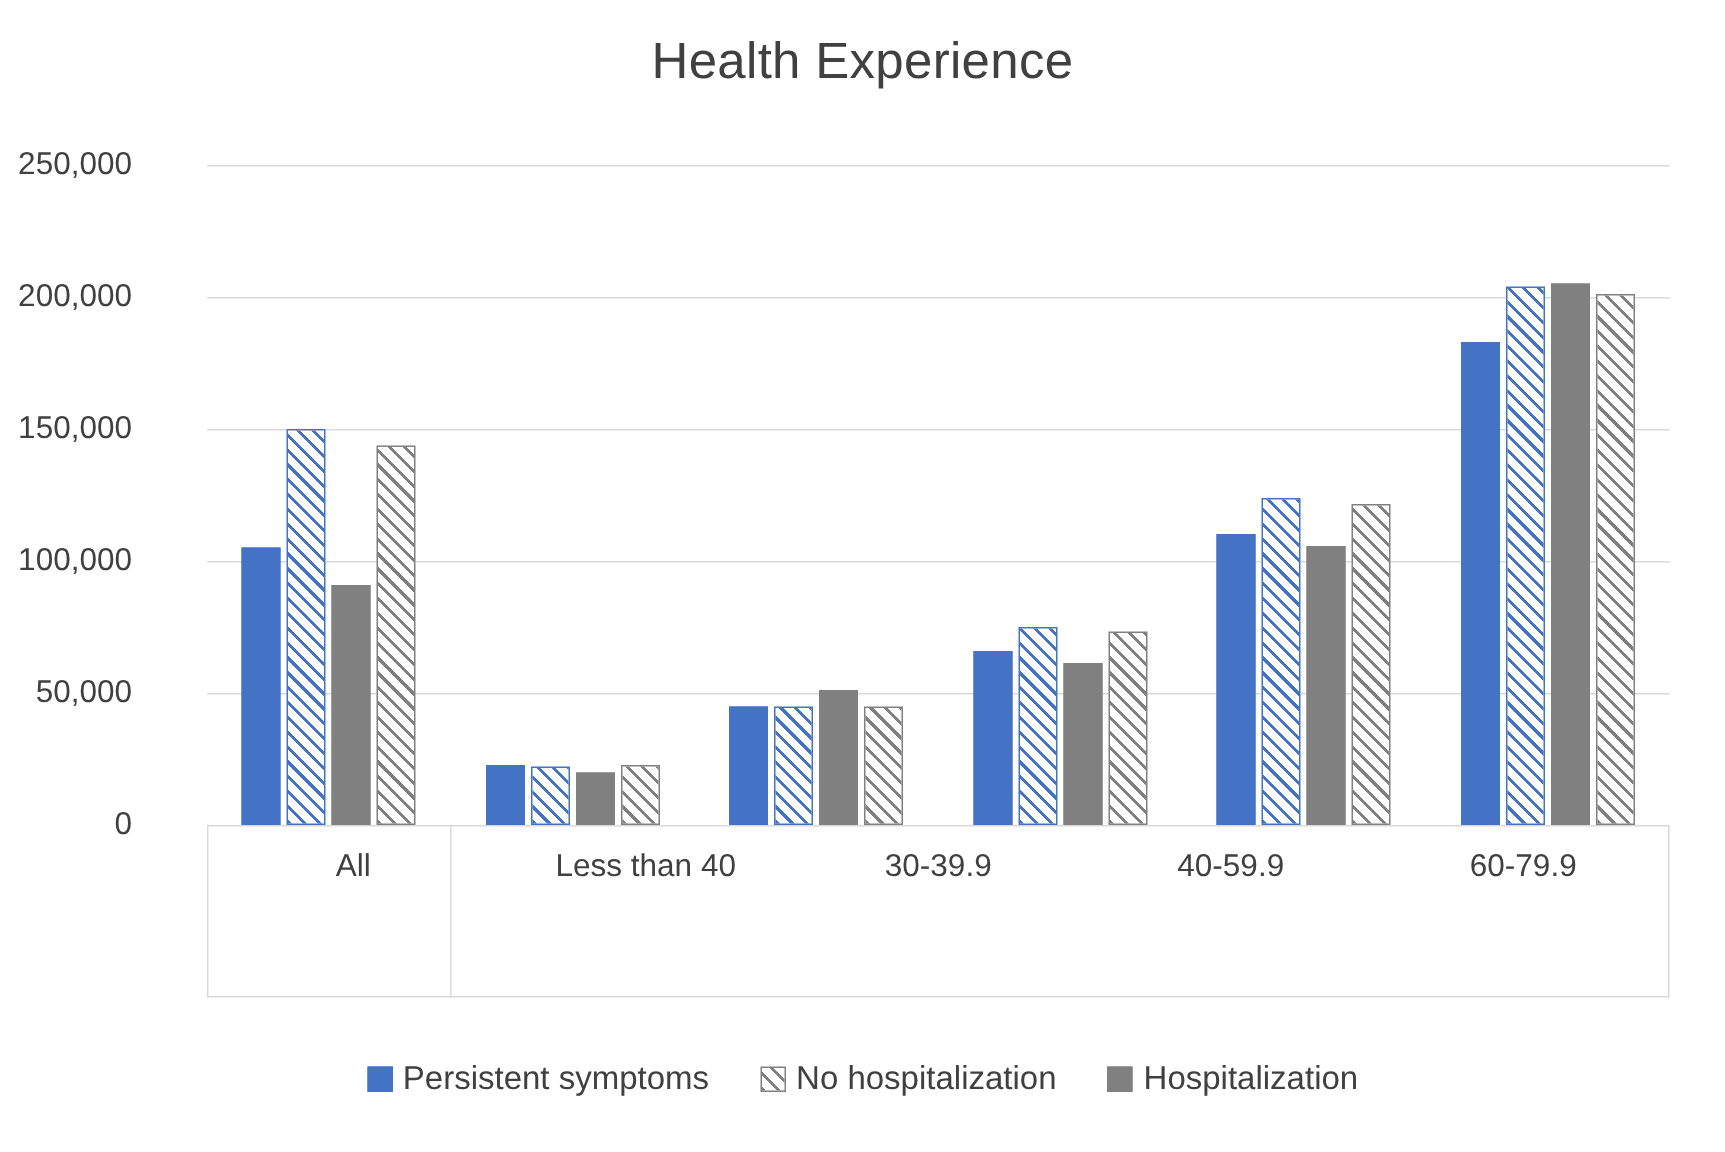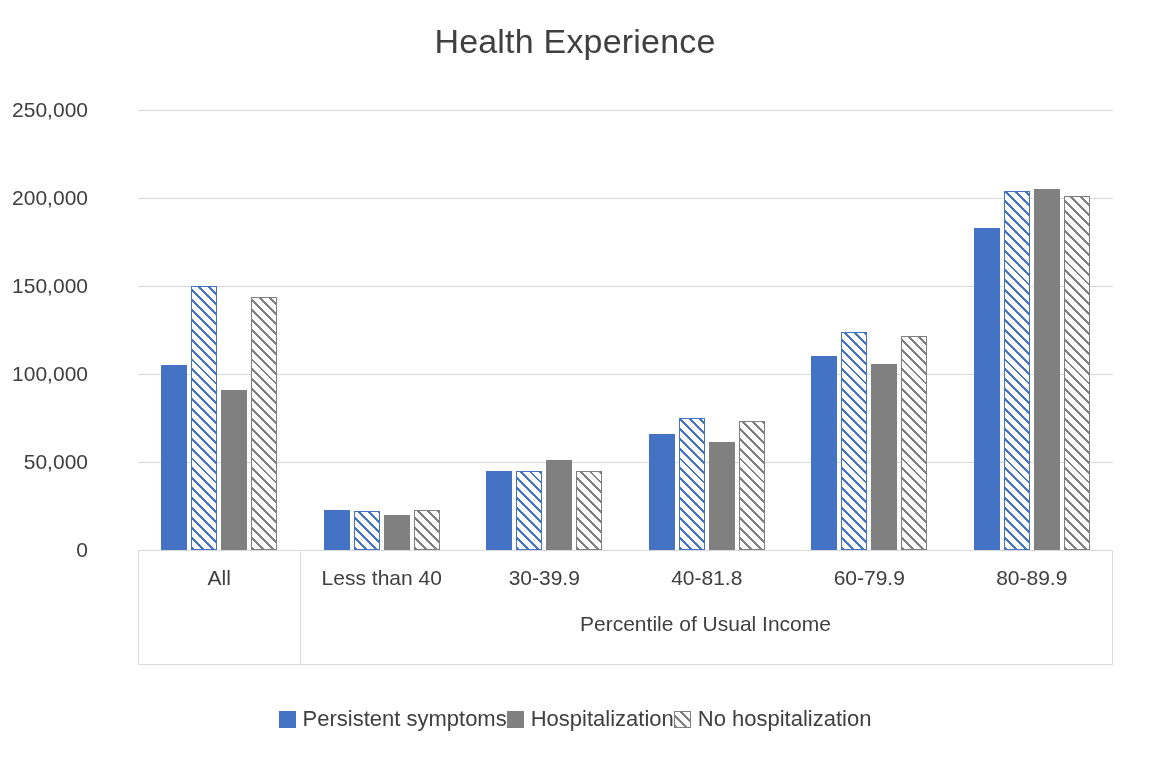--- a/index.html
+++ b/index.html
@@ -150,20 +150,21 @@
 
   
   #legend {
     position: absolute;
     left: 0;
     top: 706px;
     width: 1150px;
     display: flex;
     justify-content: center;
     align-items: center;
+    gap: 34px;
     font-size: 22px;
     color: #404040;
   }
   .legend-item {
     display: flex;
     align-items: center;
     gap: 7px;
     white-space: nowrap;
   }
   .swatch {
@@ -243,36 +244,34 @@
   </div>
 
   <div class="sep" style="left:138px;"></div>
   <div class="sep" style="left:300px;"></div>
   <div class="sep" style="left:1112px;"></div>
 
   <div id="xlabel-row">
     <div class="xlabel-cell">All</div>
     <div class="xlabel-cell">Less than 40</div>
     <div class="xlabel-cell">30-39.9</div>
-    <div class="xlabel-cell">40-81.8</div>
+    <div class="xlabel-cell">40-59.9</div>
     <div class="xlabel-cell">60-79.9</div>
-    <div class="xlabel-cell">80-89.9</div>
-  </div>
-
-  <div id="axis-title">Percentile of Usual Income</div>
+  </div>
+
   <div id="bottom-rule"></div>
 
   <div id="legend">
     <div class="legend-item">
       <span class="swatch b-persist"></span>
       <span>Persistent symptoms</span>
     </div>
     <div class="legend-item">
+      <span class="swatch b-nohosp"></span>
+      <span>No hospitalization</span>
+    </div>
+    <div class="legend-item">
       <span class="swatch b-hosp"></span>
       <span>Hospitalization</span>
     </div>
-    <div class="legend-item">
-      <span class="swatch b-nohosp"></span>
-      <span>No hospitalization</span>
-    </div>
   </div>
 
 </div>
 
 </body></html>

